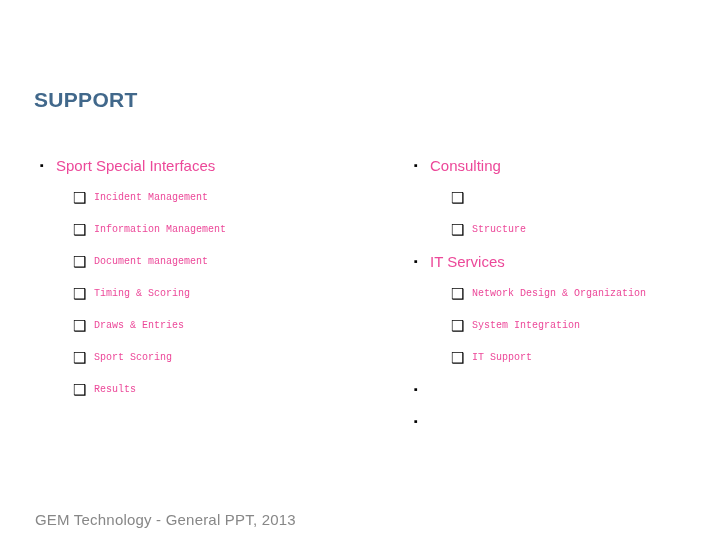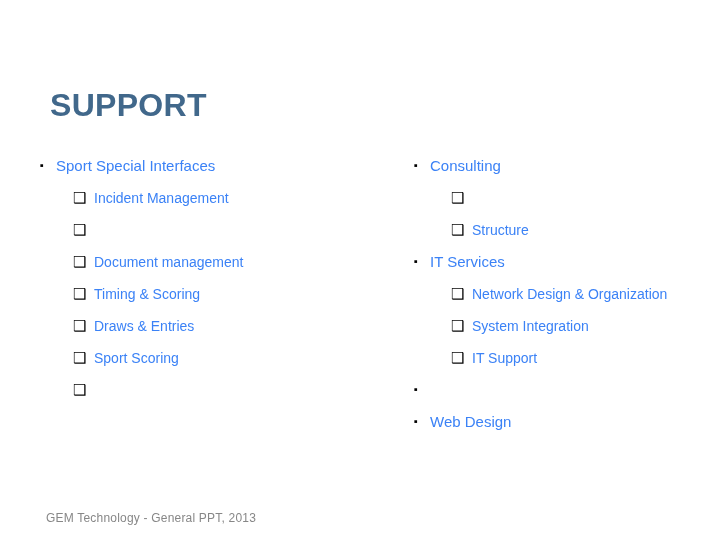--- a/index.html
+++ b/index.html
@@ -19,27 +19,26 @@
     position: absolute;
     inset: 0;
     background: #ffffff;
   }
 
   
   .slide-title {
     position: absolute;
     left: 34px;
     top: 88px;
-    font-size: 32px;
+    font-size: 21px;
     font-weight: bold;
     letter-spacing: 0.3px;
     color: #41688B;
     line-height: 1.1;
     white-space: nowrap;
-    margin-left: 16px;
   }
 
   
   .body-area {
     position: absolute;
     left: 0;
     top: 150px;
     width: 720px;
   }
   .column {
@@ -81,31 +80,31 @@
   .level-2 .bullet-mark {
     width: 21px;
     font-size: 15px;
     line-height: 32px;
   }
 
   .bullet-text {
     display: inline-block;
     font-size: 15px;
     line-height: 32px;
-    color: #3b82f6;
+    color: #ec4899;
   }
   .level-1 .bullet-text { font-size: 15px; }
-  .level-2 .bullet-text { font-size: 14px; }
+  .level-2 .bullet-text { font-size: 10px; font-family: Liberation Mono, monospace; }
 
   
   .footer {
     position: absolute;
-    left: 46px;
+    left: 35px;
     top: 511px;
-    font-size: 12px;
+    font-size: 15px;
     color: #878787;
     letter-spacing: 0.2px;
     white-space: nowrap;
   }
 </style>
 </head>
 <body>
 
 <div class="slide">
 
@@ -117,39 +116,41 @@
         <div class="bullet-row level-1">
           <span class="bullet-mark">▪</span>
           <span class="bullet-text">Sport Special Interfaces</span>
         </div>
         <div class="bullet-row level-2">
           <span class="bullet-mark">❑</span>
           <span class="bullet-text">Incident Management</span>
         </div>
         <div class="bullet-row level-2">
           <span class="bullet-mark">❑</span>
+          <span class="bullet-text">Information Management</span>
         </div>
         <div class="bullet-row level-2">
           <span class="bullet-mark">❑</span>
           <span class="bullet-text">Document management</span>
         </div>
         <div class="bullet-row level-2">
           <span class="bullet-mark">❑</span>
           <span class="bullet-text">Timing &amp; Scoring</span>
         </div>
         <div class="bullet-row level-2">
           <span class="bullet-mark">❑</span>
           <span class="bullet-text">Draws &amp; Entries</span>
         </div>
         <div class="bullet-row level-2">
           <span class="bullet-mark">❑</span>
           <span class="bullet-text">Sport Scoring</span>
         </div>
         <div class="bullet-row level-2">
           <span class="bullet-mark">❑</span>
+          <span class="bullet-text">Results</span>
         </div>
       </div>
 
     <div class="column col-right" id="col-right">
         <div class="bullet-row level-1">
           <span class="bullet-mark">▪</span>
           <span class="bullet-text">Consulting</span>
         </div>
         <div class="bullet-row level-2">
           <span class="bullet-mark">❑</span>
@@ -172,21 +173,20 @@
         </div>
         <div class="bullet-row level-2">
           <span class="bullet-mark">❑</span>
           <span class="bullet-text">IT Support</span>
         </div>
         <div class="bullet-row level-1">
           <span class="bullet-mark">▪</span>
         </div>
         <div class="bullet-row level-1">
           <span class="bullet-mark">▪</span>
-          <span class="bullet-text">Web Design</span>
         </div>
       </div>
 
   </div>
 
   <div class="footer">GEM Technology - General PPT, 2013</div>
 
 </div>
 
 </body></html>

